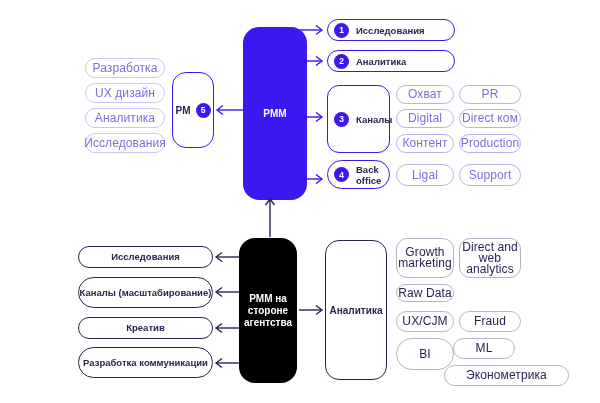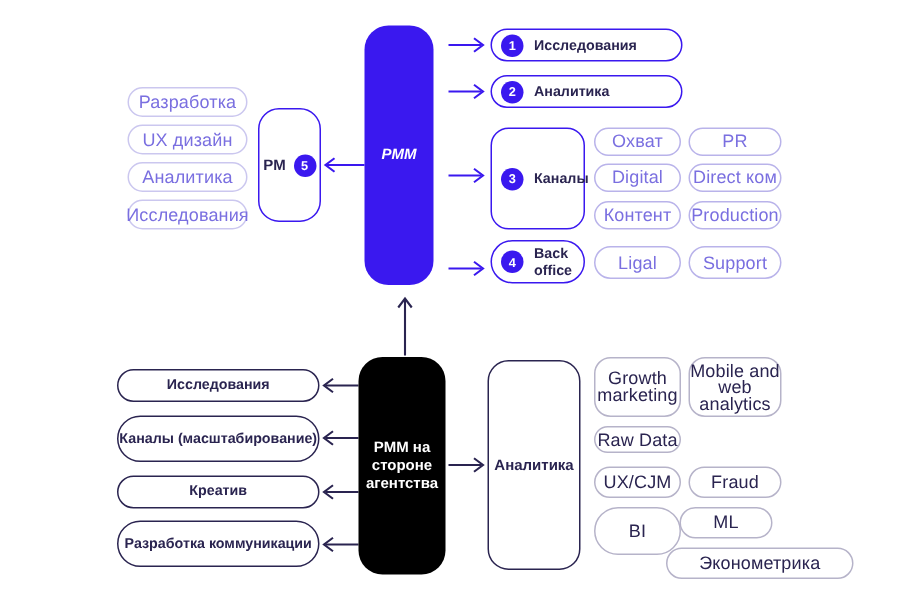--- a/index.html
+++ b/index.html
@@ -141,21 +141,21 @@
       <span class="pm-text">PM</span>
       <span class="badge">5</span>
     </div>
   </div>
 
   <svg class="arrow" style="left:214px; top:103px;" width="30" height="14">
     <line x1="29" y1="7" x2="4" y2="7" stroke="#3a18ef" stroke-width="1.4"></line>
     <polyline points="9,2.5 3,7 9,11.5" fill="none" stroke="#3a18ef" stroke-width="1.4"></polyline>
   </svg>
 
-  <div class="block blue abs" style="left:243px; top:17px; width:46px; height:173px;font-style:italic;">PMM</div>
+  <div class="block blue abs" style="left:243px; top:27px; width:64px; height:173px;">PMM</div>
 
   <svg class="arrow" style="left:299px; top:23px;" width="26" height="14">
     <line x1="0" y1="7" x2="22" y2="7" stroke="#3a18ef" stroke-width="1.4"></line>
     <polyline points="17,2.5 23,7 17,11.5" fill="none" stroke="#3a18ef" stroke-width="1.4"></polyline>
   </svg>
   <svg class="arrow" style="left:299px; top:54px;" width="26" height="14">
     <line x1="0" y1="7" x2="22" y2="7" stroke="#3a18ef" stroke-width="1.4"></line>
     <polyline points="17,2.5 23,7 17,11.5" fill="none" stroke="#3a18ef" stroke-width="1.4"></polyline>
   </svg>
   <svg class="arrow" style="left:299px; top:110px;" width="26" height="14">
@@ -226,21 +226,21 @@
   <div class="block navy abs" style="left:239px; top:238px; width:58px; height:145px;">PMM на стороне агентства</div>
 
   <svg class="arrow" style="left:299px; top:303px;" width="26" height="14">
     <line x1="0" y1="7" x2="22" y2="7" stroke="#2a2450" stroke-width="1.4"></line>
     <polyline points="17,2.5 23,7 17,11.5" fill="none" stroke="#2a2450" stroke-width="1.4"></polyline>
   </svg>
 
   <div class="obox navy abs" style="left:325px; top:240px; width:62px; height:140px;">Аналитика</div>
 
   <div class="chip grey rect abs" style="left:396px; top:238px; width:58px; height:40px;">Growth marketing</div>
-  <div class="chip grey rect abs" style="left:459px; top:238px; width:62px; height:40px;">Mobile and web analytics</div>
+  <div class="chip grey rect abs" style="left:459px; top:238px; width:62px; height:40px;">Direct and web analytics</div>
 
   <div class="chip grey abs" style="left:396px; top:284px; width:58px; height:18px;">Raw Data</div>
 
   <div class="chip grey abs" style="left:396px; top:311px; width:58px; height:21px;">UX/CJM</div>
   <div class="chip grey abs" style="left:459px; top:311px; width:62px; height:21px;">Fraud</div>
 
   <div class="chip grey abs" style="left:396px; top:338px; width:58px; height:32px;">BI</div>
   <div class="chip grey abs" style="left:453px; top:338px; width:62px; height:21px;">ML</div>
 
   <div class="chip grey abs" style="left:396px; top:365px; width:125px; height:21px;margin-left:48px;">Эконометрика</div>

